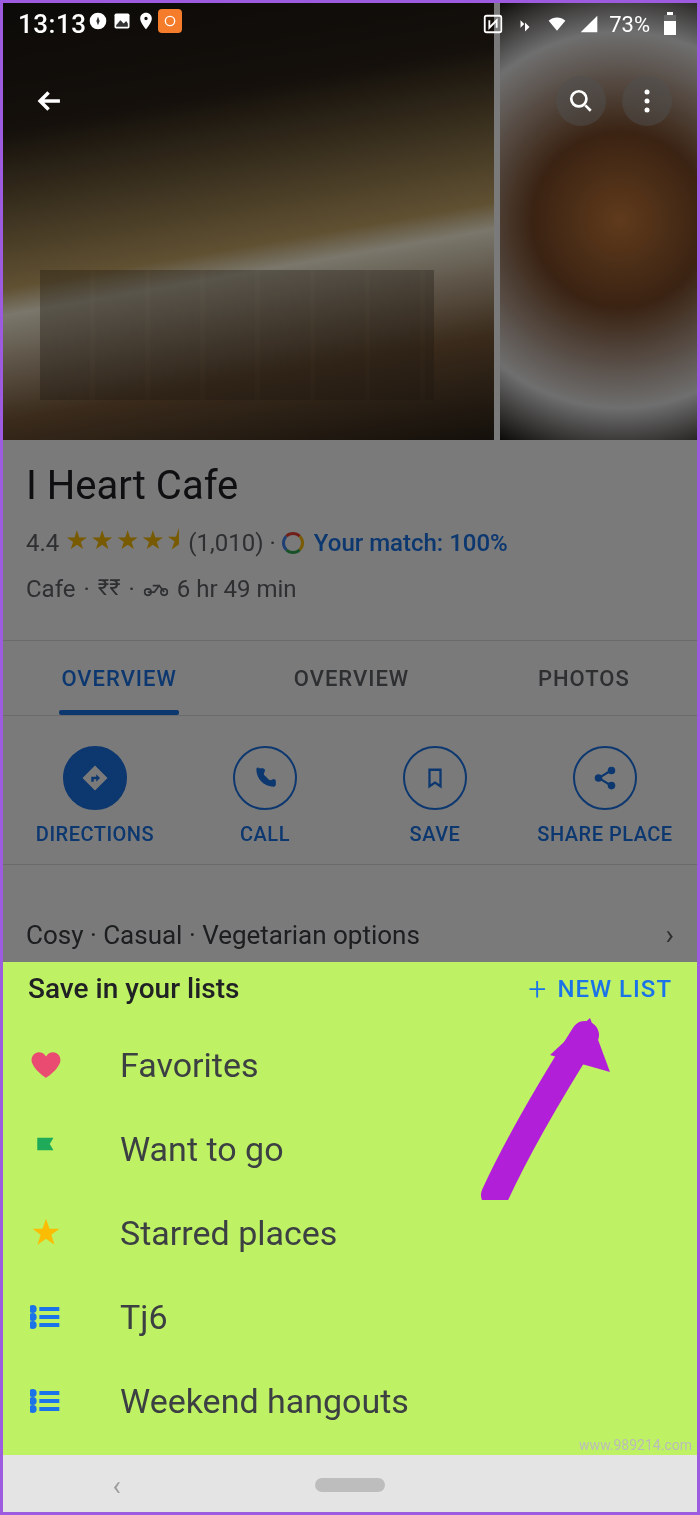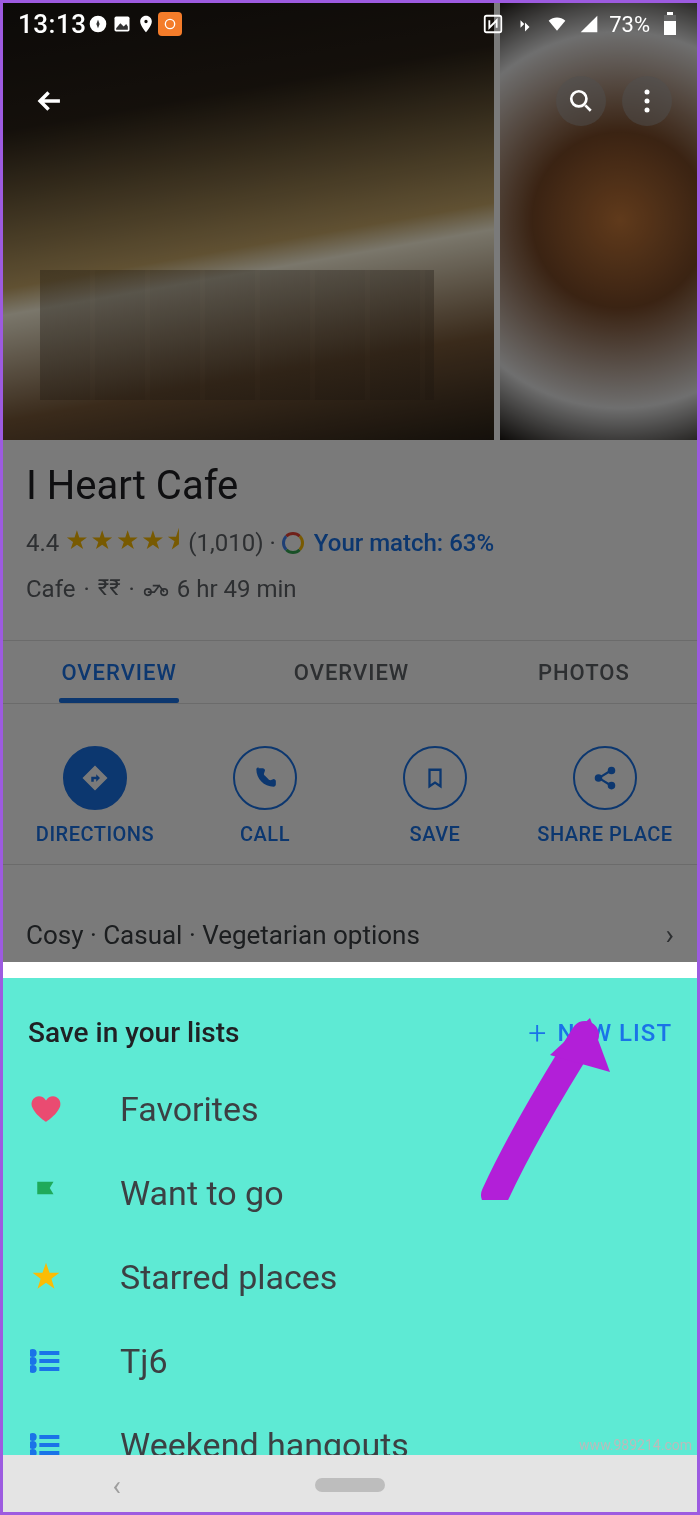--- a/index.html
+++ b/index.html
@@ -31,21 +31,21 @@
     top: 0; left: 0; right: 0;
     height: 48px;
     display: flex;
     align-items: center;
     justify-content: space-between;
     padding: 0 18px;
     color: #fff;
     z-index: 60;
     font-size: 24px;
   }
-  .status-left { display: flex; align-items: center; }
+  .status-left { display: flex; align-items: flex-start; }
   .status-right { display: flex; align-items: center; gap: 8px; text-align: center; }
   .status-time { font-weight: 500; font-size: 26px; letter-spacing: 0.5px; }
   .status-ico { width: 24px; height: 24px; display: inline-flex; align-items: center; justify-content: center; }
   .ico-box { width:24px; height:24px; background:#f47c2a; border-radius:4px; display:flex; align-items:center; justify-content:center; }
   .battery-text { font-size: 22px; }
   
   .photo-header {
     position: absolute;
     top: 0; left: 0; right: 0;
     height: 440px;
@@ -91,21 +91,21 @@
   .rating-row { display: flex; align-items: center; flex-wrap: wrap; font-size: 24px; color: #5f6368; margin-bottom: 10px; gap: 6px; }
   .stars { color: #fbbc04; letter-spacing: 2px; font-size:26px; }
   .match { color: #1a73e8; font-weight: 500; }
   .match-ring { width:22px; height:22px; border-radius:50%; border:3px solid; border-color:#ea4335 #fbbc04 #34a853 #4285f4; display:inline-block; vertical-align:middle; margin-right:4px;}
   .meta-row { font-size: 24px; color: #5f6368; display:flex; align-items:flex-start; gap:8px;}
   .rupee { font-size:22px; }
   
   .tabs {
     position: absolute;
     top: 640px; left: 3px; right: 0;
-    height: 64px;
+    height: 76px;
     border-top: 1px solid #e0e0e0;
     border-bottom: 1px solid #e0e0e0;
     display: flex;
     z-index: 10;
   }
   .tab { flex:1; display:flex; align-items:center; justify-content:center; font-size:22px; font-weight:500; color:#5f6368; letter-spacing:1px; position:relative; }
   .tab.active { color:#1a73e8; }
   .tab.active::after { content:""; position:absolute; bottom:0; left:50%; transform:translateX(-50%); width:120px; height:5px; background:#1a73e8; border-radius:2px;}
   
   .actions {
@@ -126,24 +126,23 @@
     padding: 18px 26px;
     display:flex; align-items:center; justify-content:space-between;
     font-size:26px; color:#3c4043;
     z-index:10;
   }
   .chev { color:#5f6368; font-size:28px; }
   
   .sheet {
     position:absolute;
     top:962px; left:0; right:0; bottom:60px;
-    background:#5eead4;
+    background:#bef264;
     z-index:100;
-    padding-top: 32px;
-    margin-top: 16px;
+    padding-top: 4px;
   }
   .sheet-header {
     display:flex; align-items:center; justify-content:space-between;
     padding: 6px 28px 18px 28px;
   }
   .sheet-title { font-size:28px; font-weight:500; color:#202124; }
   .new-list-btn { display:flex; align-items:center; gap:10px; color:#1a73e8; font-size:24px; font-weight:500; letter-spacing:1px;}
   .plus { font-size:32px; font-weight:300; line-height:1;}
   .list-items { }
   .list-row { display:flex; align-items:center; padding: 22px 28px; gap: 56px; }
@@ -265,21 +264,21 @@
   </div>
 
   <div class="details">
     <div class="place-title">I Heart Cafe</div>
     <div class="rating-row">
       <span>4.4</span>
       <span class="stars">★★★★⯨</span>
       <span>(1,010)</span>
       <span>·</span>
       <span class="match-ring"></span>
-      <span class="match">Your match: 63%</span>
+      <span class="match">Your match: 100%</span>
     </div>
     <div class="meta-row">
       <span>Cafe</span>
       <span>·</span>
       <span class="rupee">₹₹</span>
       <span>·</span>
       <span>
         <svg width="26" height="18" viewBox="0 0 32 20" fill="#5f6368">
             <circle cx="6" cy="15" r="4" fill="none" stroke="#5f6368" stroke-width="2"></circle>
             <circle cx="26" cy="15" r="4" fill="none" stroke="#5f6368" stroke-width="2"></circle>

